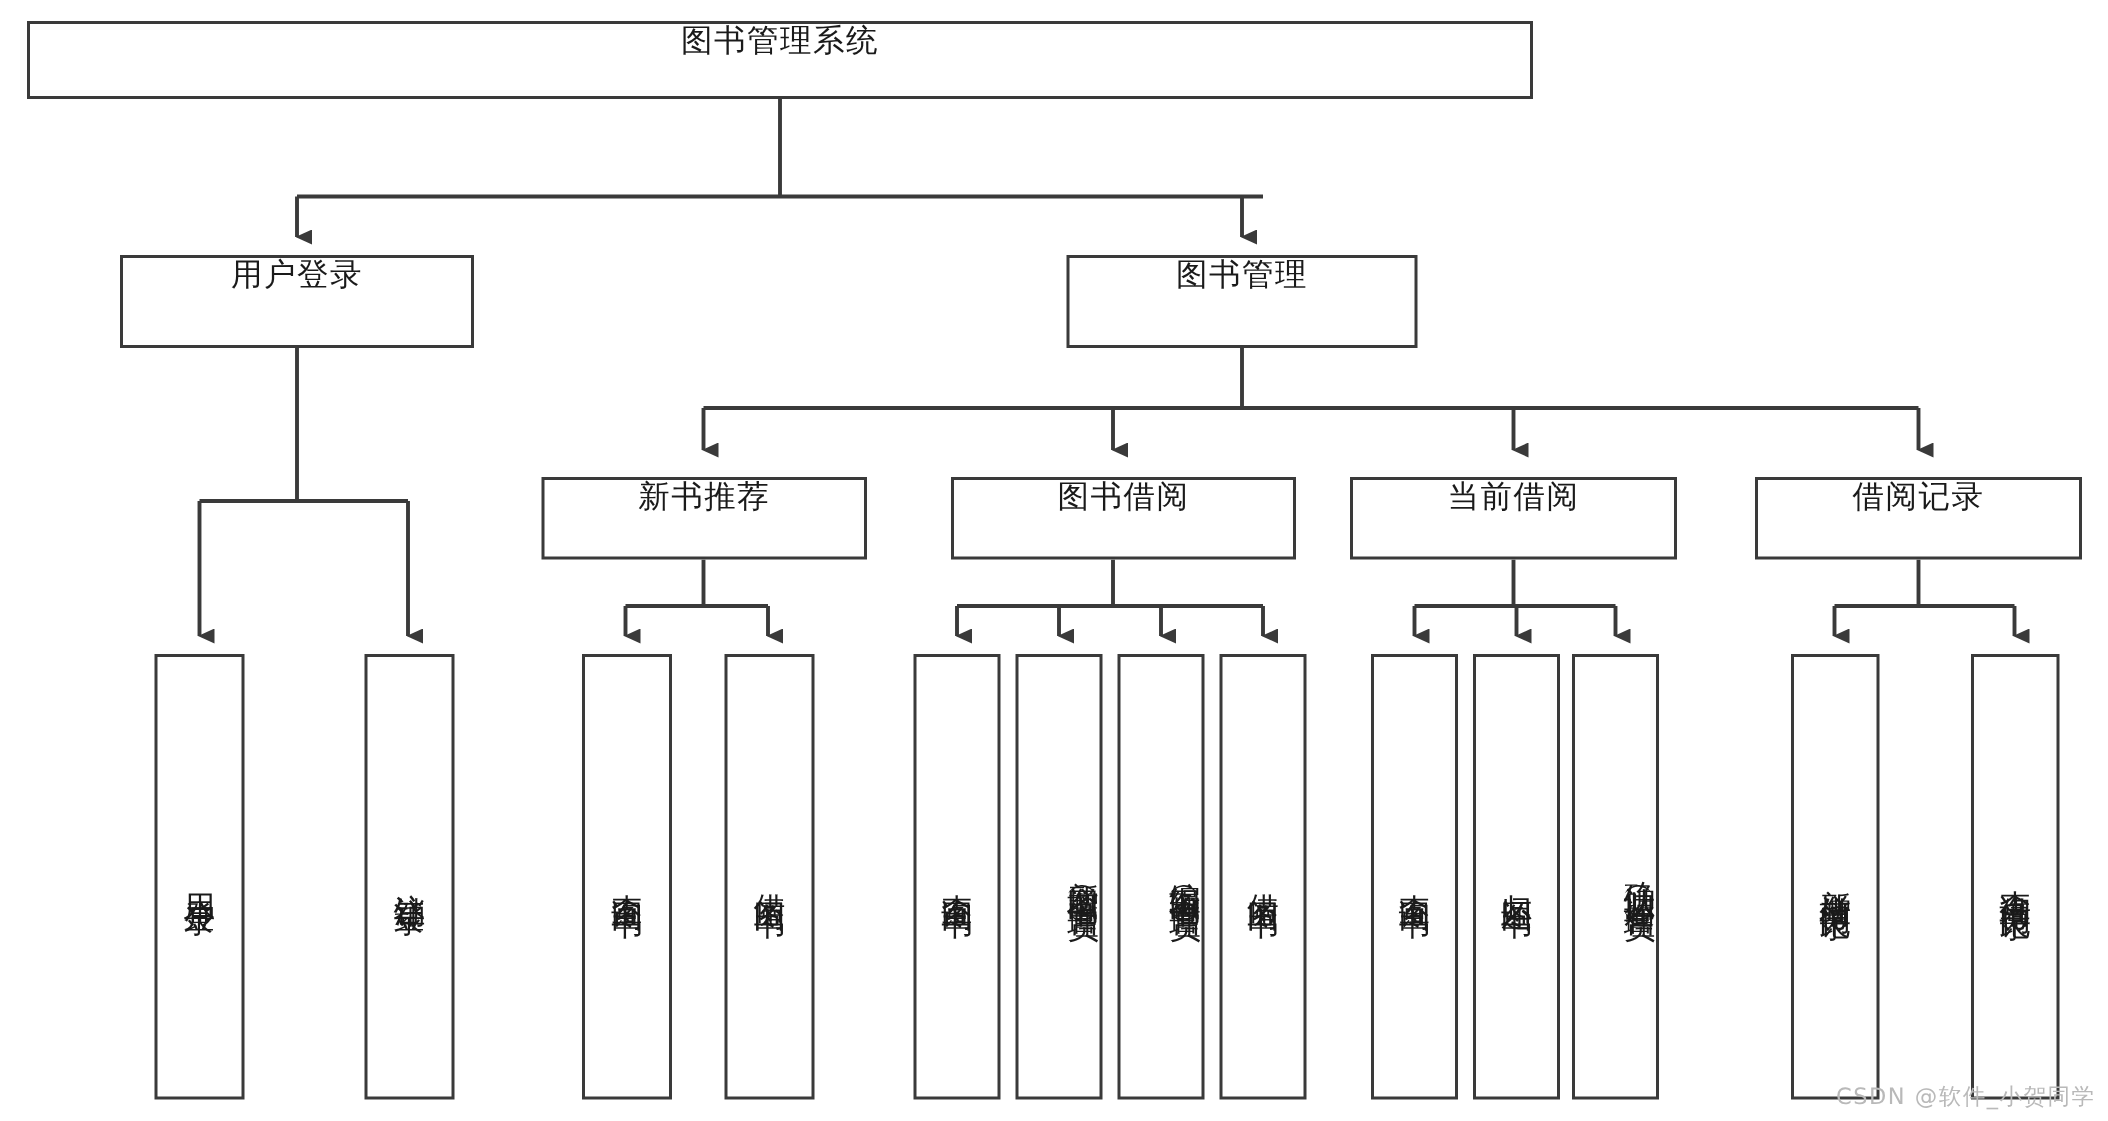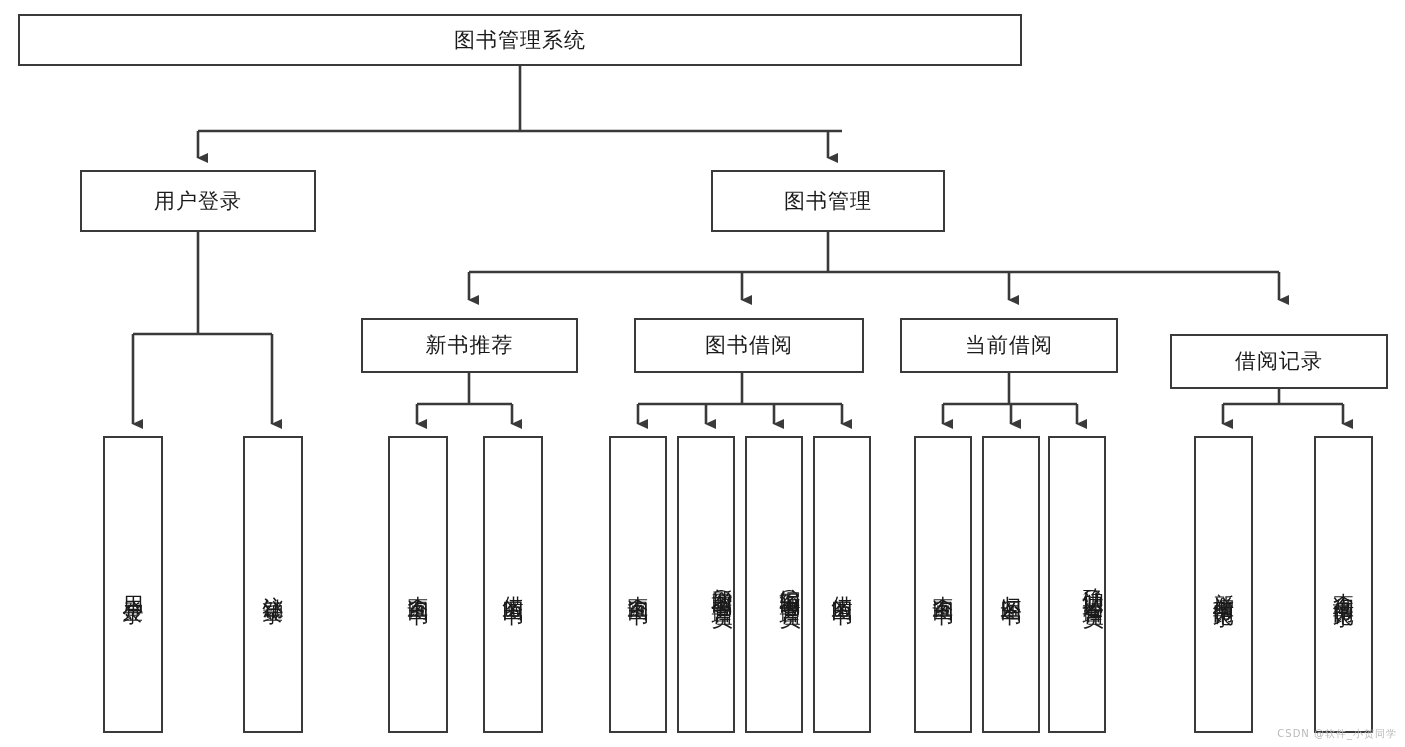--- a/index.html
+++ b/index.html
@@ -1,26 +1,26 @@
 <!DOCTYPE html>
 <html><head>
 <meta charset="utf-8">
 <style>
   html,body{margin:0;padding:0;background:#ffffff;}
   body{font-family:"DejaVu Sans","Liberation Sans",sans-serif;}
   #stage{position:relative;width:1405px;height:747px;background:#ffffff;overflow:hidden;}
   svg.wires{position:absolute;left:0;top:0;width:1405px;height:747px;pointer-events:none;}
   .node{position:absolute;box-sizing:border-box;background:#ffffff;border:2px solid #3a3a3a;
-        display:flex;align-items:center;justify-content:center;color:#1a1a1a;}
+        display:flex;align-items:flex-start;justify-content:center;color:#1a1a1a;}
   .node.h{font-size:21px;letter-spacing:1px;}
   .node.v{writing-mode:vertical-rl;text-orientation:upright;font-size:21px;letter-spacing:3px;
           align-items:center;justify-content:center;padding:4px 0;}
   .node.v.topalign{align-items:flex-start;justify-content:center;}
   .node-label{white-space:pre;line-height:1.05;}
-  .watermark{position:absolute;right:8px;bottom:6px;font-size:10px;color:#b9b9b9;
+  .watermark{position:absolute;right:8px;bottom:6px;font-size:15px;color:#b9b9b9;
              letter-spacing:1px;white-space:nowrap;}
 </style>
 </head>
 <body>
 
 <div id="stage">
 
   <svg class="wires" viewBox="0 0 1405 747" xmlns="http://www.w3.org/2000/svg">
     <defs>
       <marker id="arw" markerWidth="10" markerHeight="11" refX="5" refY="10" orient="auto" markerUnits="userSpaceOnUse">
@@ -84,21 +84,21 @@
 
   <div class="node h" style="left:711px;top:170px;width:234px;height:62px;">
     <span class="node-label">图书管理</span>
   </div>
   <div class="node h" style="left:634px;top:318px;width:230px;height:55px;">
     <span class="node-label">图书借阅</span>
   </div>
   <div class="node h" style="left:900px;top:318px;width:218px;height:55px;">
     <span class="node-label">当前借阅</span>
   </div>
-  <div class="node h" style="left:1170px;top:318px;width:218px;height:55px;margin-top:16px;">
+  <div class="node h" style="left:1170px;top:318px;width:218px;height:55px;">
     <span class="node-label">借阅记录</span>
   </div>
 
   <div class="node v" style="left:103px;top:436px;width:60px;height:297px;">
     <span class="node-label">用户登录</span>
   </div>
   <div class="node v" style="left:243px;top:436px;width:60px;height:297px;">
     <span class="node-label">注销登录</span>
   </div>
 

